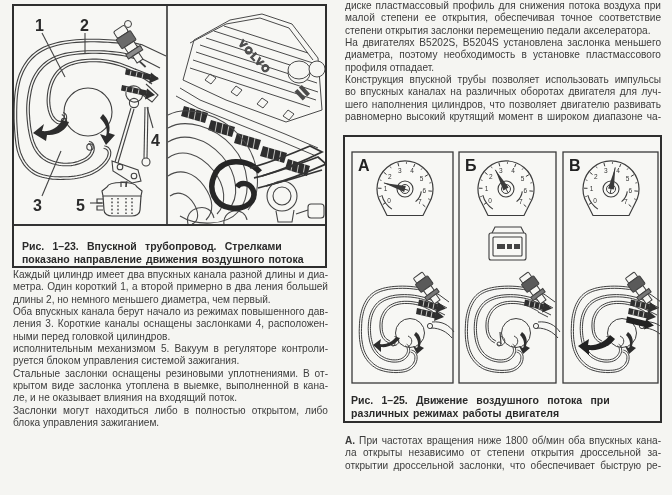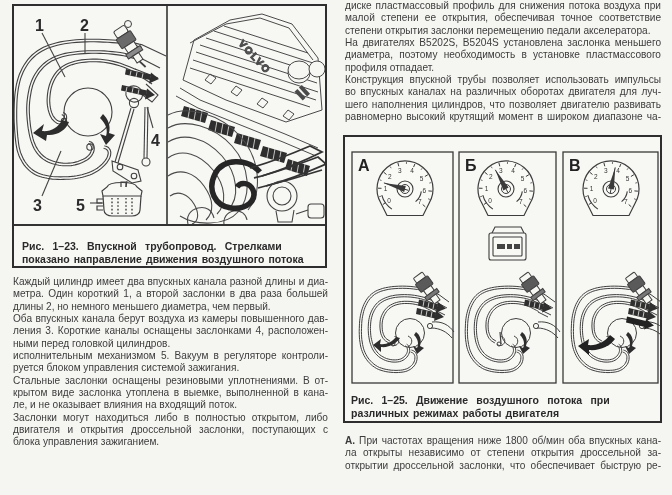--- a/index.html
+++ b/index.html
@@ -202,34 +202,33 @@
     </g>
   </svg>
 
   <div class="abs" style="left:0;top:218px;width:311px;height:1.6px;background:#333;"></div>
   <div class="abs cap" style="left:8px;top:234px;width:298px;">
     Рис.&nbsp;&nbsp;1–23.&nbsp;&nbsp;Впускной&nbsp;&nbsp;трубопровод.&nbsp;&nbsp;Стрелками<br>
     показано направление движения воздушного потока
   </div>
 </div>
 
-<div class="abs body-txt" style="left:13px;top:276px;width:315px;">
+<div class="abs body-txt" style="left:13px;top:269px;width:315px;">
   <div>Каждый цилиндр имеет два впускных канала разной длины и диа-</div>
-  <div>метра. Один короткий 1, а второй заслонки в два раза большей</div>
+  <div>метра. Один короткий 1, а второй примерно в два ления большей</div>
   <div class="last">длины 2, но немного меньшего диаметра, чем первый.</div>
-  <div>Оба впускных канала берут воздуха из камеры повышенного дав-</div>
+  <div>Оба впускных канала берут начало из режимах повышенного дав-</div>
   <div>ления 3. Короткие каналы оснащены заслонками 4, расположен-</div>
   <div class="last">ными перед головкой цилиндров.</div>
   <div>исполнительным механизмом 5. Вакуум в регуляторе контроли-</div>
   <div class="last">руется блоком управления системой зажигания.</div>
   <div>Стальные заслонки оснащены резиновыми уплотнениями. В от-</div>
   <div>крытом виде заслонка утоплена в выемке, выполненной в кана-</div>
   <div class="last">ле, и не оказывает влияния на входящий поток.</div>
   <div>Заслонки могут находиться либо в полностью открытом, либо</div>
-  <div>двигателя и открытия дроссельной заслонки, поступающих с</div>
   <div class="last">блока управления зажиганием.</div>
 </div>
 
 <div class="abs body-txt" style="left:345px;top:0px;width:316px;">
   <div>диске пластмассовый профиль для снижения потока воздуха при</div>
   <div>малой степени ее открытия, обеспечивая точное соответствие</div>
   <div class="last">степени открытия заслонки перемещению педали акселератора.</div>
   <div>На двигателях В5202S, В5204S установлена заслонка меньшего</div>
   <div>диаметра, поэтому необходимость в установке пластмассового</div>
   <div class="last">профиля отпадает.</div>

